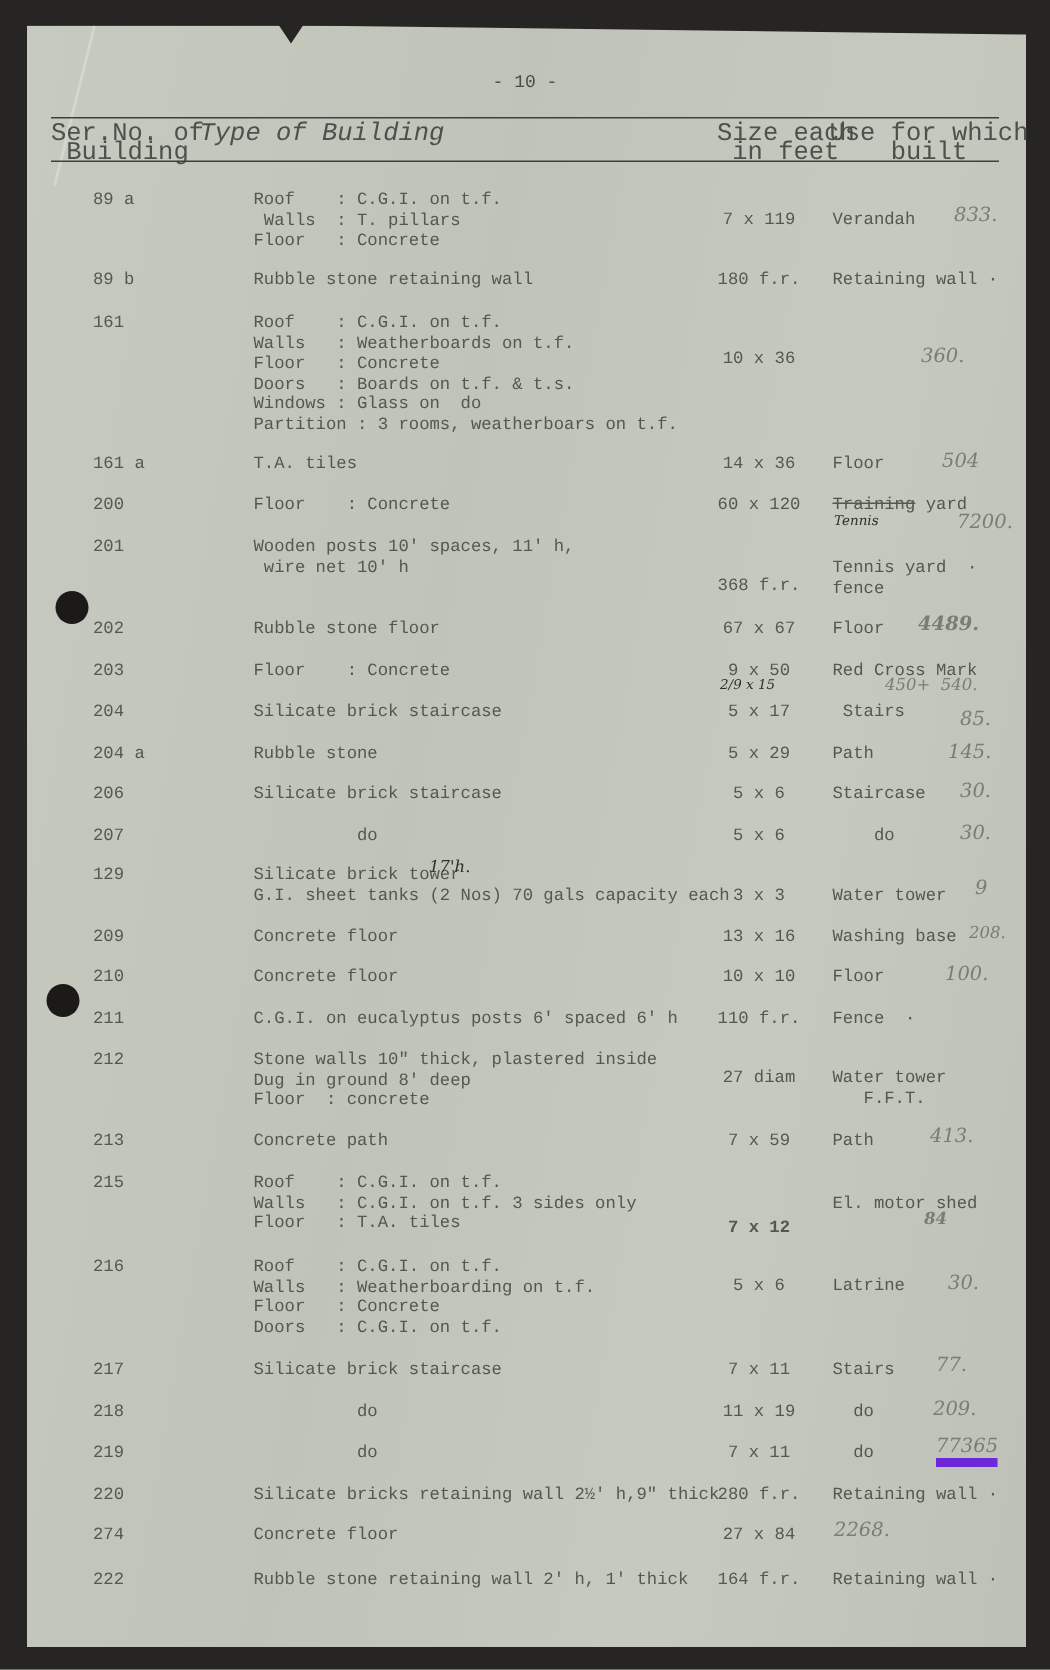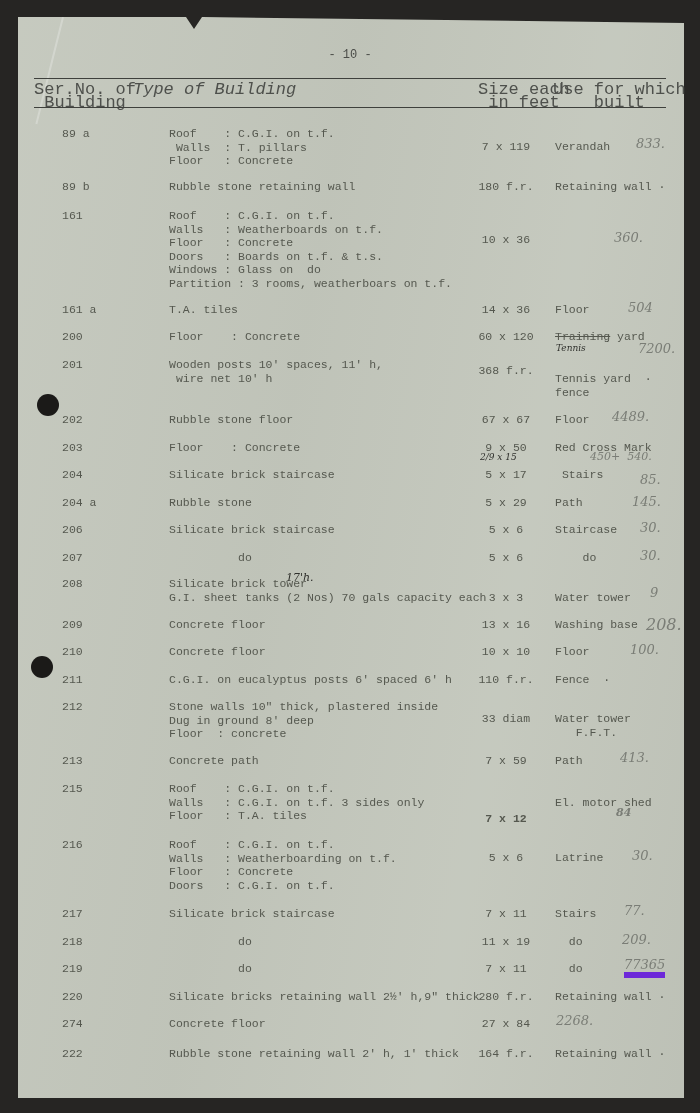--- a/index.html
+++ b/index.html
@@ -108,31 +108,31 @@
     <span class="cell size">60 x 120</span>
     <span class="cell use"><span class="strike">Training</span><span> yard</span></span>
     <span class="hw hw-dark" style="left:556px; top:13px;">Tennis</span>
     <span class="hw" style="left:638px; top:11px;">7200.</span>
   </div>
 
   <div class="row" style="top:358px;">
     <span class="cell ser">201</span>
     <span class="cell type">Wooden posts 10' spaces, 11' h,
  wire net 10' h</span>
-    <span class="cell size" style="top:6px;">368 f.r.</span>
+    <span class="cell size" style="top:26px;">368 f.r.</span>
     <span class="cell use" style="top:14px;">Tennis yard  ·
 fence</span>
   </div>
 
   <div class="row" style="top:413px;">
     <span class="cell ser">202</span>
     <span class="cell type">Rubble stone floor</span>
     <span class="cell size">67 x 67</span>
     <span class="cell use">Floor</span>
-    <span class="hw" style="left:612px; top:-4px;">4489.</span>
+    <span class="hw" style="left:612px; top:-4px;font-weight:bold;">4489.</span>
   </div>
 
   <div class="row" style="top:441px;">
     <span class="cell ser">203</span>
     <span class="cell type">Floor    : Concrete</span>
     <span class="cell size">9 x 50</span>
     <span class="hw hw-dark" style="left:480px; top:11px;">2/9 x 15</span>
     <span class="cell use">Red Cross Mark</span>
     <span class="hw" style="left:590px; top:9px; font-size:11px;">450+  540.</span>
   </div>
@@ -163,35 +163,35 @@
 
   <div class="row" style="top:551px;">
     <span class="cell ser">207</span>
     <span class="cell type">          do</span>
     <span class="cell size">5 x 6</span>
     <span class="cell use">    do</span>
     <span class="hw" style="left:640px; top:-3px;">30.</span>
   </div>
 
   <div class="row" style="top:577px;">
-    <span class="cell ser">208</span>
+    <span class="cell ser">129</span>
     <span class="cell type">Silicate brick tower
 G.I. sheet tanks (2 Nos) 70 gals capacity each</span>
     <span class="hw hw-dark" style="left:286px; top:-6px; font-size:11px;">17'h.</span>
     <span class="cell size" style="top:14px;">3 x 3</span>
     <span class="cell use" style="top:14px;">Water tower</span>
     <span class="hw" style="left:650px; top:8px;">9</span>
   </div>
 
   <div class="row" style="top:618px;">
     <span class="cell ser">209</span>
     <span class="cell type">Concrete floor</span>
     <span class="cell size">13 x 16</span>
     <span class="cell use">Washing base</span>
-    <span class="hw" style="left:646px; top:-3px; font-size:16px;">208.</span>
+    <span class="hw" style="left:646px; top:-3px; font-size:11px;">208.</span>
   </div>
 
   <div class="row" style="top:645px;">
     <span class="cell ser">210</span>
     <span class="cell type">Concrete floor</span>
     <span class="cell size">10 x 10</span>
     <span class="cell use">Floor</span>
     <span class="hw" style="left:630px; top:-3px;">100.</span>
   </div>
 
@@ -200,21 +200,21 @@
     <span class="cell type">C.G.I. on eucalyptus posts 6' spaced 6' h</span>
     <span class="cell size">110 f.r.</span>
     <span class="cell use">Fence  ·</span>
   </div>
 
   <div class="row" style="top:700px;">
     <span class="cell ser">212</span>
     <span class="cell type">Stone walls 10" thick, plastered inside
 Dug in ground 8' deep
 Floor  : concrete</span>
-    <span class="cell size" style="top:12px;">33 diam</span>
+    <span class="cell size" style="top:12px;">27 diam</span>
     <span class="cell use" style="top:12px;">Water tower
    F.F.T.</span>
   </div>
 
   <div class="row" style="top:754px;">
     <span class="cell ser">213</span>
     <span class="cell type">Concrete path</span>
     <span class="cell size">7 x 59</span>
     <span class="cell use">Path</span>
     <span class="hw" style="left:620px; top:-4px;">413.</span>

